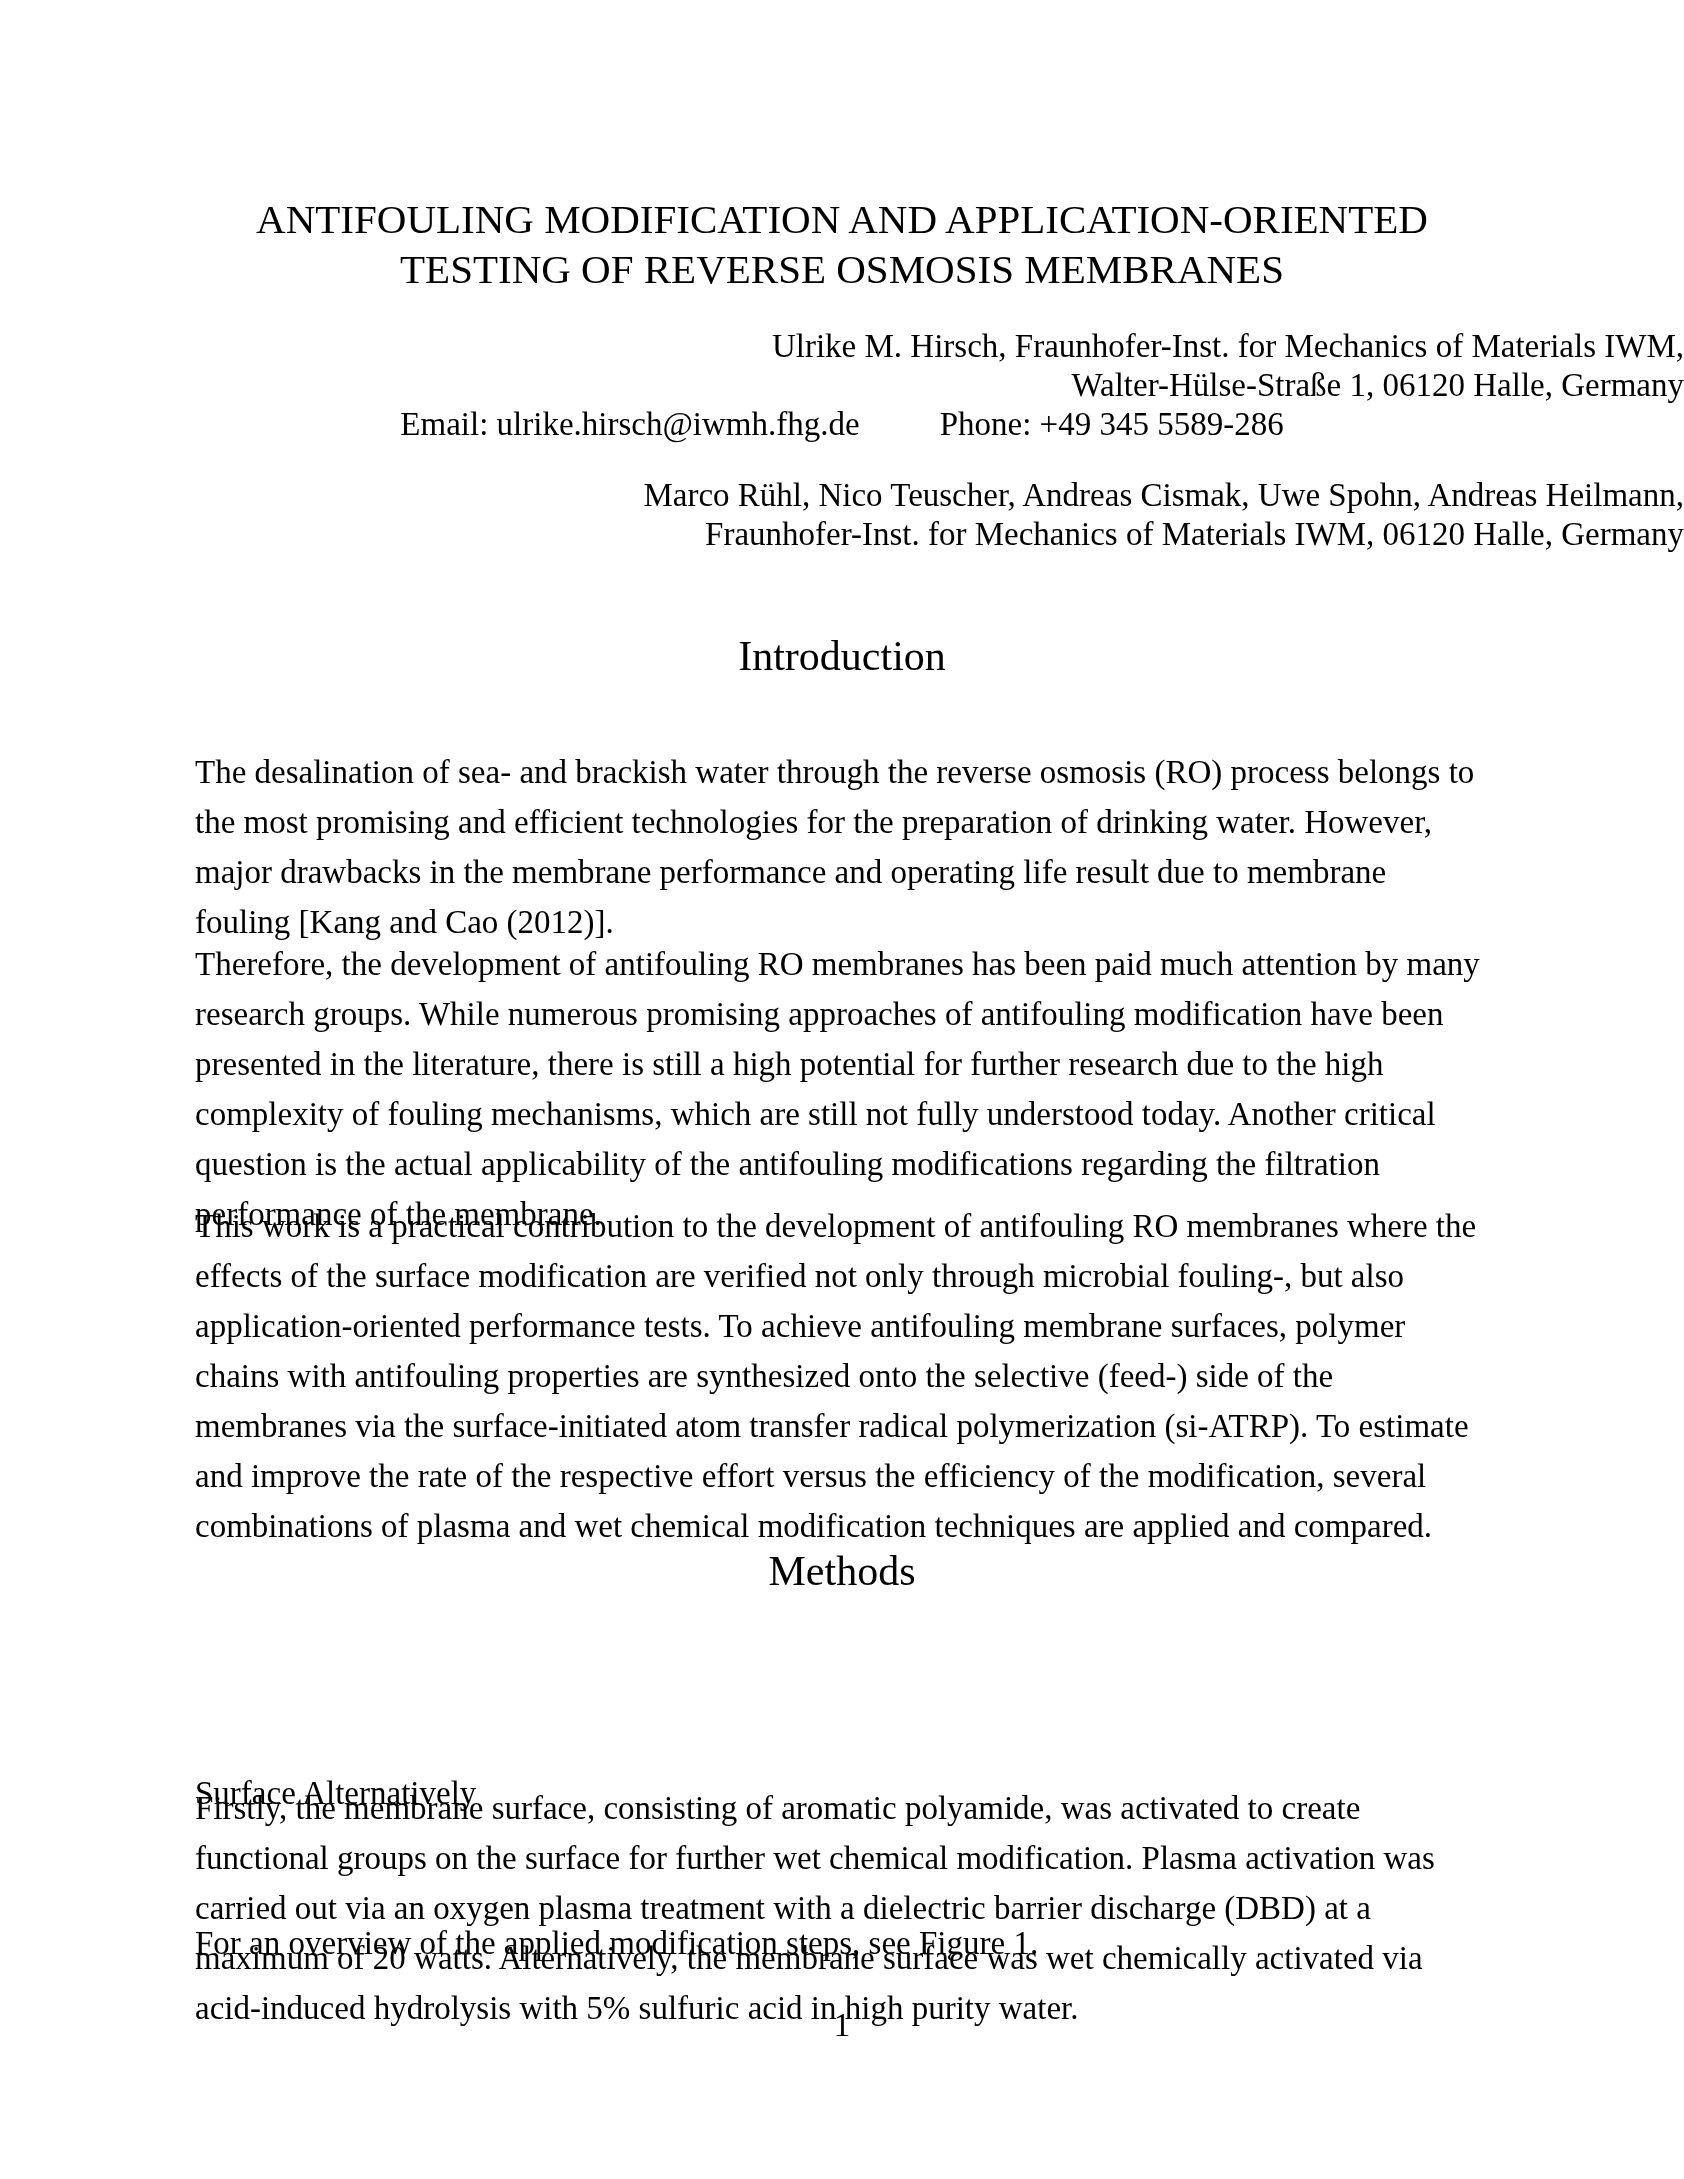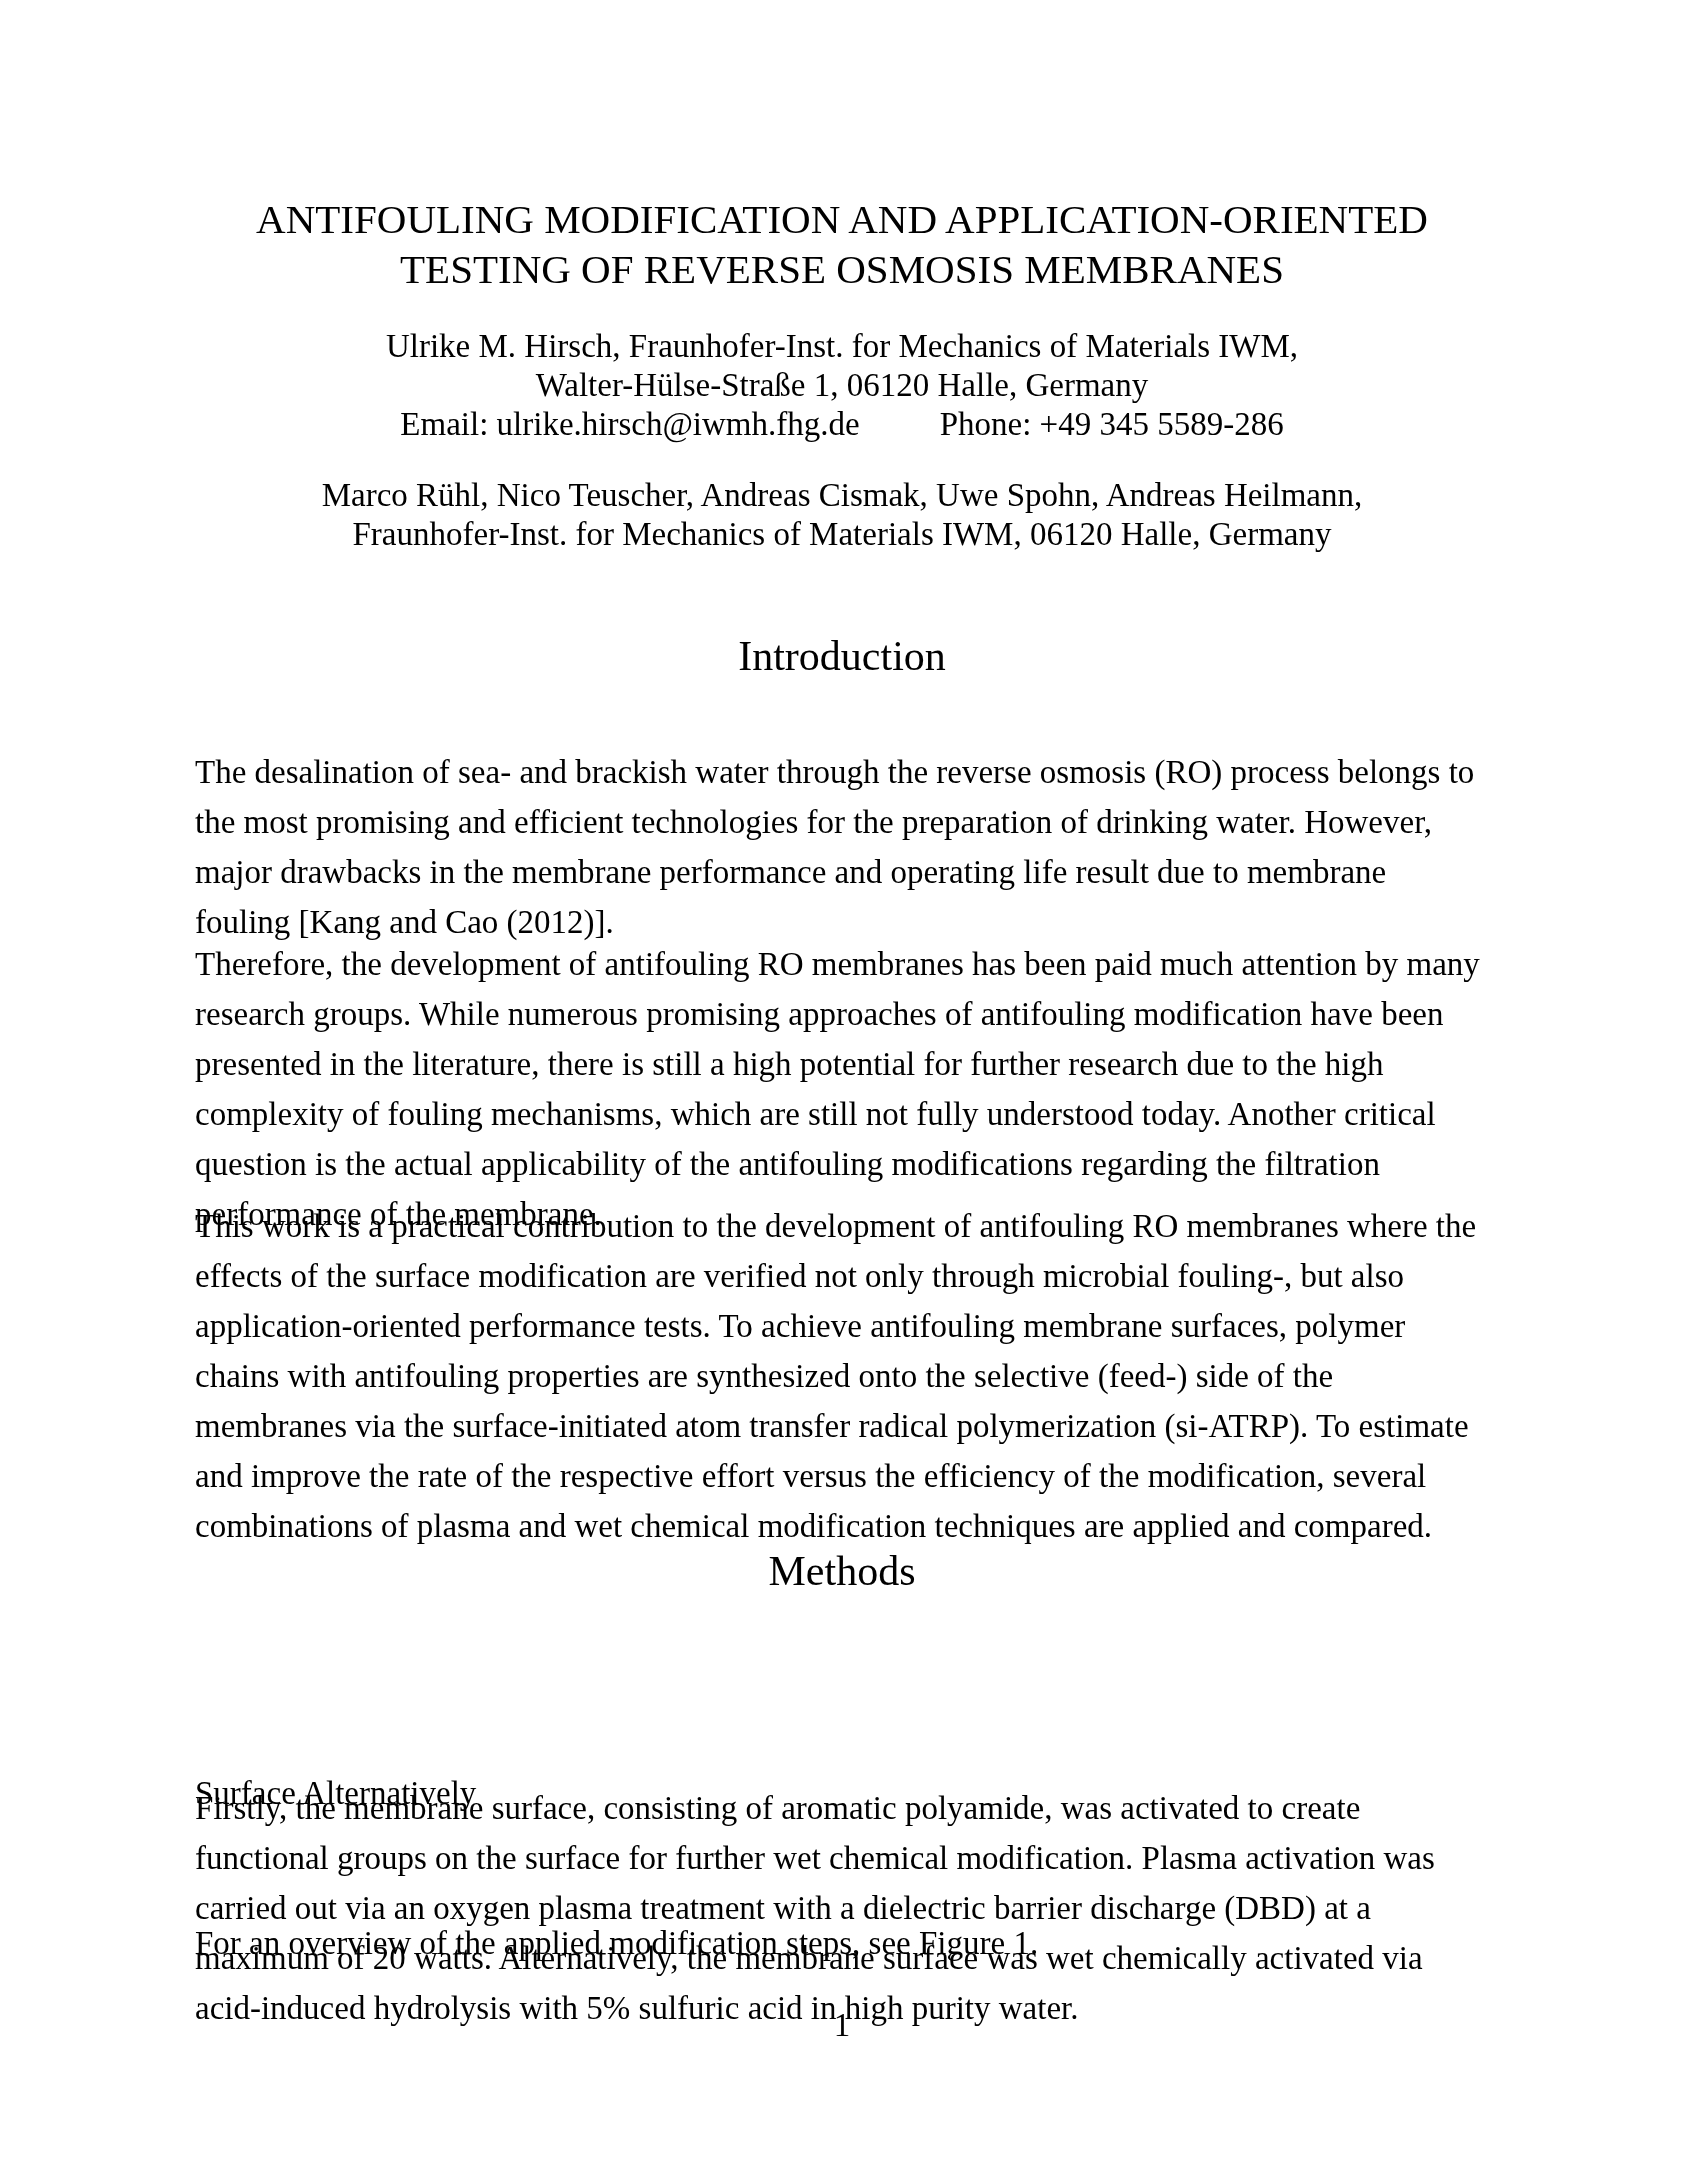--- a/index.html
+++ b/index.html
@@ -39,20 +39,21 @@
     font-size: 41px;
     line-height: 50px;
   }
   .section-heading {
     font-size: 42px;
     line-height: 46px;
   }
   .author-text {
     font-size: 33px;
     line-height: 39px;
+    text-align: right;
   }
   .contact-row {
     display: flex;
     justify-content: center;
     gap: 80px;
     font-size: 33px;
     line-height: 39px;
   }
   .page-number {
     font-size: 33px;

